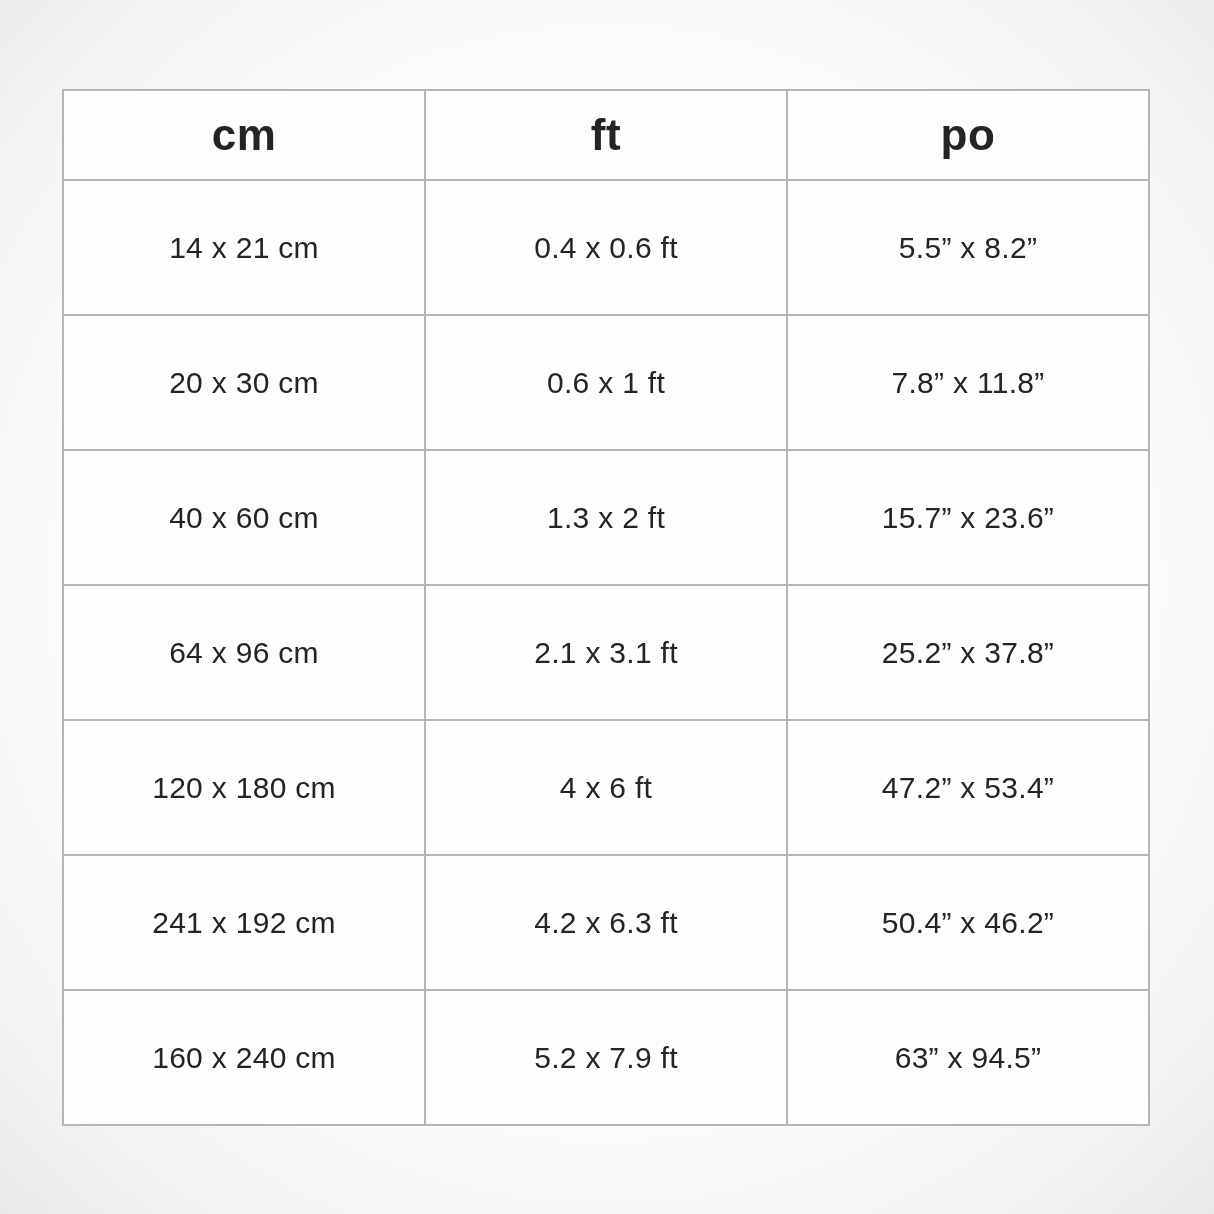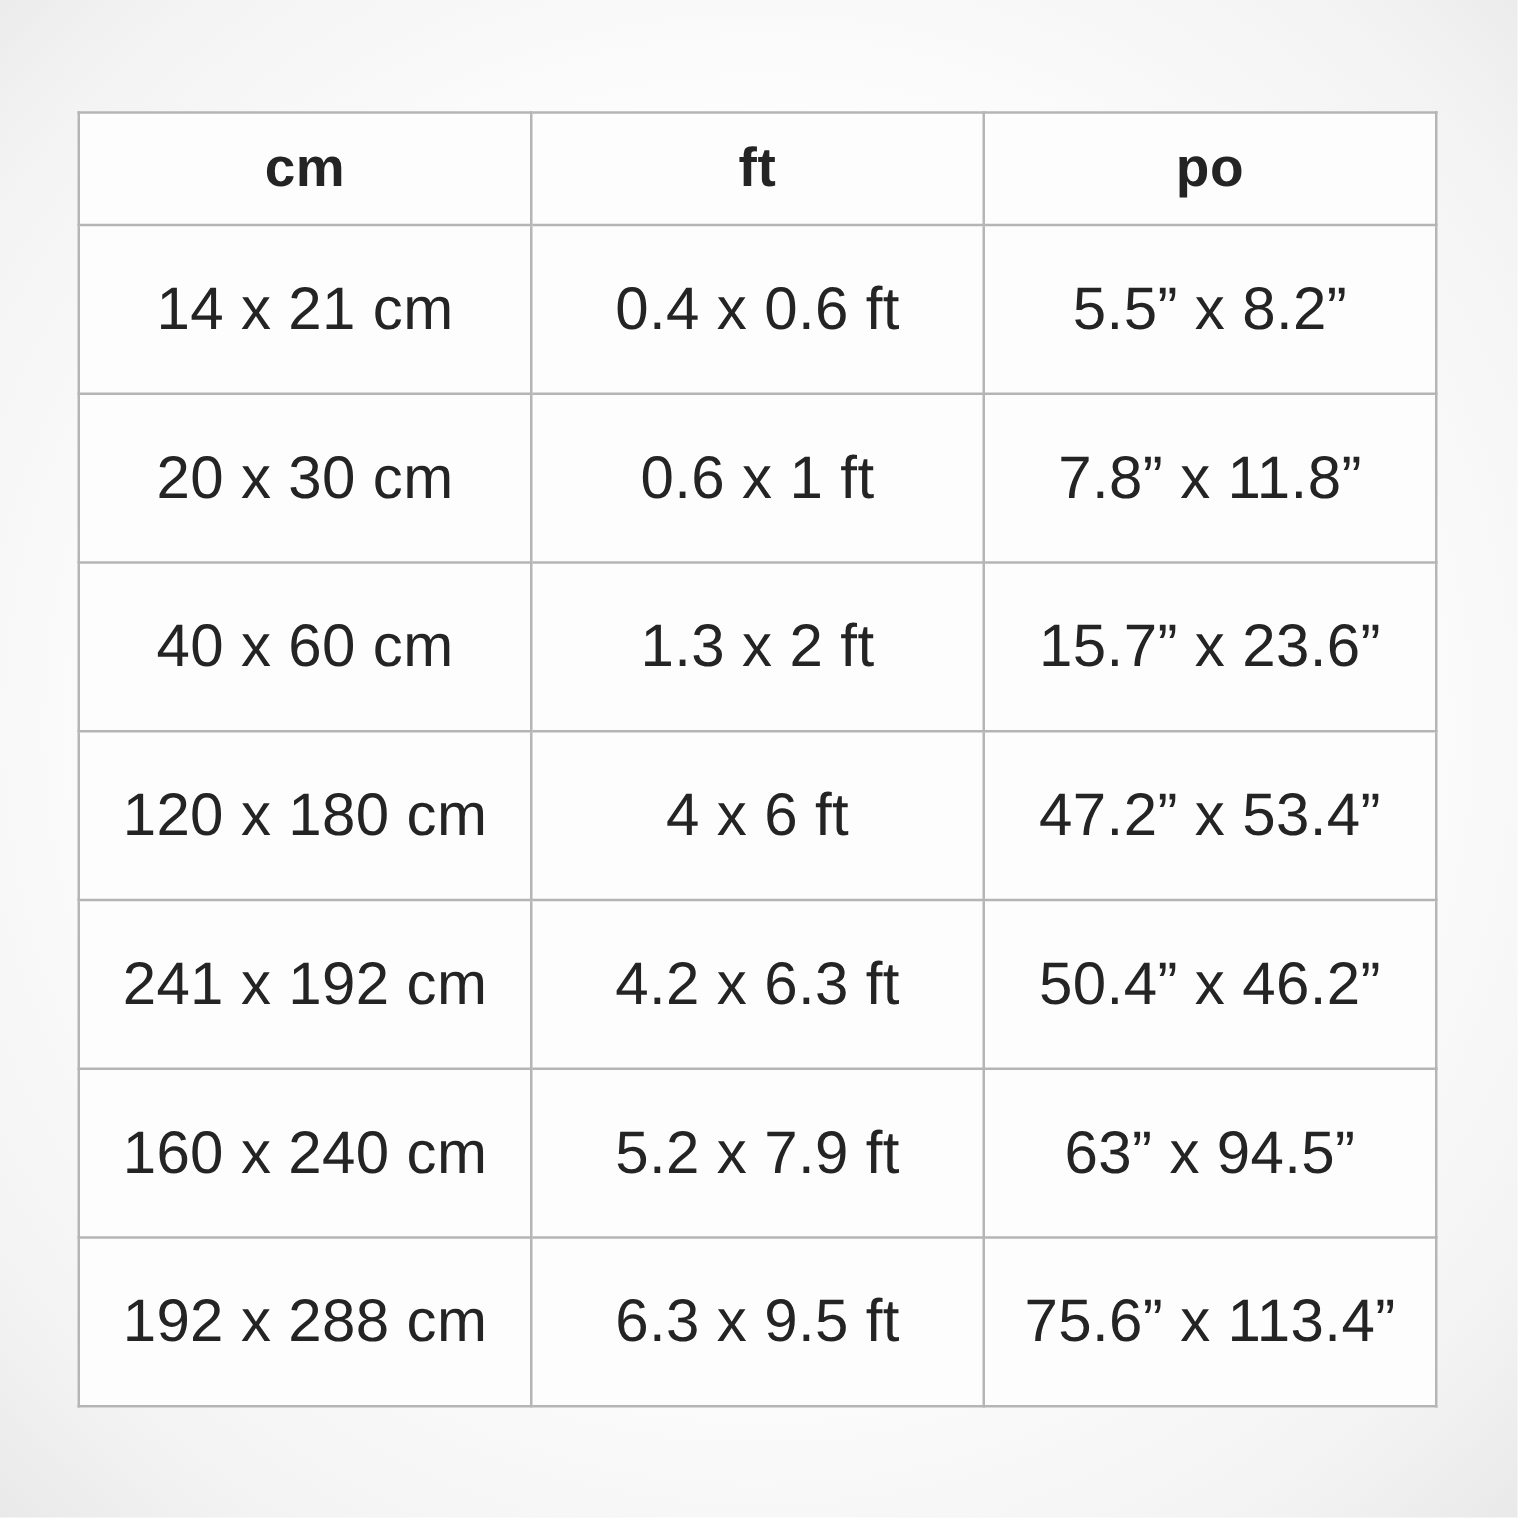--- a/index.html
+++ b/index.html
@@ -33,21 +33,21 @@
     padding: 0;
   }
   .conversion-table th {
     height: 88px;
     font-size: 44px;
     font-weight: 700;
     letter-spacing: 0.5px;
   }
   .conversion-table td {
     height: 92px;
-    font-size: 48px;
+    font-size: 30px;
     font-weight: 400;
     letter-spacing: 0.3px;
   }
 </style>
 </head>
 <body>
 
 <table class="conversion-table">
   <thead>
     <tr>
@@ -66,33 +66,33 @@
       <td>20 x 30 cm</td>
       <td>0.6 x 1 ft</td>
       <td>7.8” x 11.8”</td>
     </tr>
     <tr>
       <td>40 x 60 cm</td>
       <td>1.3 x 2 ft</td>
       <td>15.7” x 23.6”</td>
     </tr>
     <tr>
+      <td>64 x 96 cm</td>
+      <td>2.1 x 3.1 ft</td>
+      <td>25.2” x 37.8”</td>
+    </tr>
+    <tr>
       <td>120 x 180 cm</td>
       <td>4 x 6 ft</td>
       <td>47.2” x 53.4”</td>
     </tr>
     <tr>
       <td>241 x 192 cm</td>
       <td>4.2 x 6.3 ft</td>
       <td>50.4” x 46.2”</td>
     </tr>
     <tr>
       <td>160 x 240 cm</td>
       <td>5.2 x 7.9 ft</td>
       <td>63” x 94.5”</td>
     </tr>
-    <tr>
-      <td>192 x 288 cm</td>
-      <td>6.3 x 9.5 ft</td>
-      <td>75.6” x 113.4”</td>
-    </tr>
   </tbody>
 </table>
 
 </body></html>

